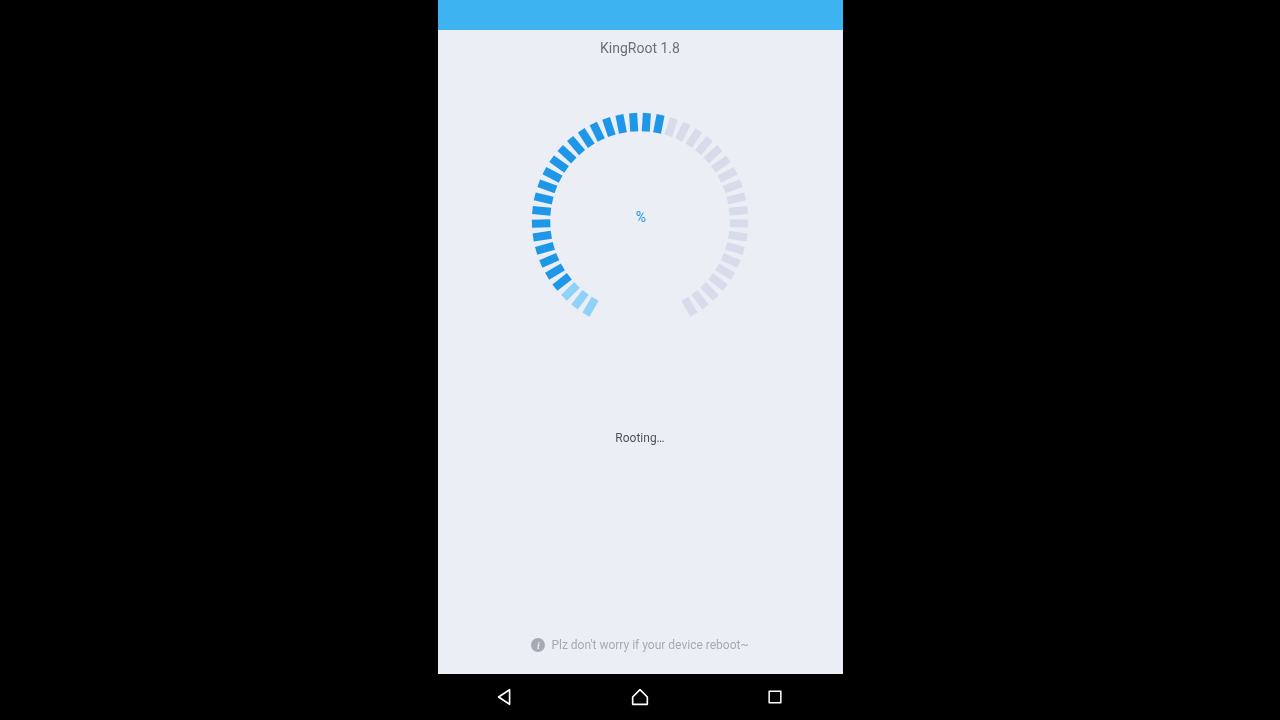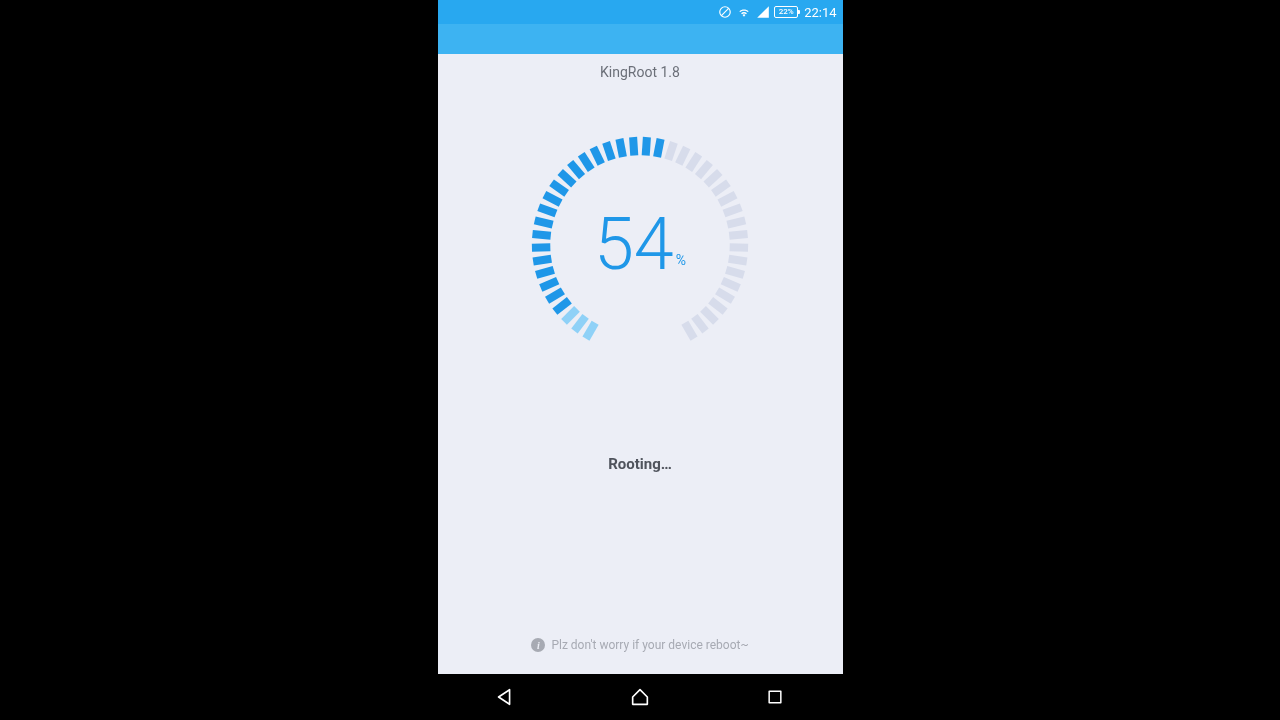--- a/index.html
+++ b/index.html
@@ -110,23 +110,22 @@
     }
     .progress-unit {
       font-size: 14px;
       font-weight: 400;
       margin-left: 2px;
       position: relative;
       top: -4px;
     }
     .status-text {
       margin-top: 95px;
-      font-size: 15px;
+      font-size: 12px;
       color: #4f535c;
-      font-weight: bold;
     }
     .hint-row {
       position: absolute;
       bottom: 22px;
       display: flex;
       align-items: center;
       gap: 6px;
       color: #a7aab3;
       font-size: 12px;
     }
@@ -158,44 +157,20 @@
       align-items: center;
       justify-content: center;
       cursor: pointer;
     }
   </style>
 </head>
 <body>
 
 <div class="phone">
 
-  <div class="status-bar">
-    <span>
-      <svg width="14" height="14" viewBox="0 0 24 24" fill="none" stroke="#fff" stroke-width="2">
-        <circle cx="12" cy="12" r="9"></circle>
-        <line x1="5.5" y1="18.5" x2="18.5" y2="5.5"></line>
-      </svg>
-    </span>
-    <span>
-      <svg width="16" height="14" viewBox="0 0 24 24" fill="#fff">
-        <path d="M12 20l-2.5-3c1.5-1.3 3.5-1.3 5 0L12 20zm-5-6c2.8-2.7 7.2-2.7 10 0l-1.5 1.8c-2-1.8-5-1.8-7 0L7 14zm-3-3.5c4.4-4 11.6-4 16 0l-1.5 1.7c-3.6-3.2-9.4-3.2-13 0L4 10.5z"></path>
-      </svg>
-    </span>
-    <span>
-      <svg width="14" height="14" viewBox="0 0 24 24" fill="#fff">
-        <path d="M2 22L22 2V22H2z"></path>
-      </svg>
-    </span>
-    <span class="battery-box">
-      <span class="battery-outline">
-        <span class="battery-pct">22%</span>
-      </span>
-    </span>
-    <span class="clock">22:14</span>
-  </div>
 
   <div class="app-header"></div>
 
   <div class="app-main">
     <div class="app-title">KingRoot 1.8</div>
 
     <div class="progress-wrap">
       <svg id="ring-svg" viewBox="0 0 200 200">
           <line x1="61.000000000000014" y1="167.54998149518622" x2="53.00000000000002" y2="181.40638795573724" stroke="#8fd1f7" stroke-width="7" stroke-linecap="butt"></line>
           <line x1="52.71441794460225" y1="162.0328439593273" x2="43.014811369136055" y2="174.7575298997021" stroke="#8fd1f7" stroke-width="7" stroke-linecap="butt"></line>
@@ -234,21 +209,20 @@
           <line x1="177.0858730548672" y1="111.90664416907215" x2="192.89835983535278" y2="114.34903271657413" stroke="#d7dceb" stroke-width="7" stroke-linecap="butt"></line>
           <line x1="174.94169474710733" y1="121.62735278371778" x2="190.31435007984732" y2="126.0637328419163" stroke="#d7dceb" stroke-width="7" stroke-linecap="butt"></line>
           <line x1="171.57694637108298" y1="130.9958182371608" x2="186.25939690874105" y2="137.35393479862967" stroke="#d7dceb" stroke-width="7" stroke-linecap="butt"></line>
           <line x1="167.04642934500168" y1="139.8594569968746" x2="180.7995430567969" y2="148.0357558680284" stroke="#d7dceb" stroke-width="7" stroke-linecap="butt"></line>
           <line x1="161.42393187841031" y1="148.0739076068964" x2="174.02371277654575" y2="157.93522198779823" stroke="#d7dceb" stroke-width="7" stroke-linecap="butt"></line>
           <line x1="154.8010271888585" y1="155.50538189262363" x2="166.042263535291" y2="166.89110125521307" stroke="#d7dceb" stroke-width="7" stroke-linecap="butt"></line>
           <line x1="147.28558205539775" y1="162.03284395932727" x2="156.98518863086397" y2="174.7575298997021" stroke="#d7dceb" stroke-width="7" stroke-linecap="butt"></line>
           <line x1="138.99999999999997" y1="167.54998149518622" x2="146.99999999999997" y2="181.40638795573724" stroke="#d7dceb" stroke-width="7" stroke-linecap="butt"></line>
         </svg>
       <div class="progress-value">
-        <span class="progress-number">54</span>
         <span class="progress-unit">%</span>
       </div>
     </div>
 
     <div class="status-text">Rooting…</div>
 
     <div class="hint-row">
       <span class="hint-icon">i</span>
       <span>Plz don't worry if your device reboot~</span>
     </div>

